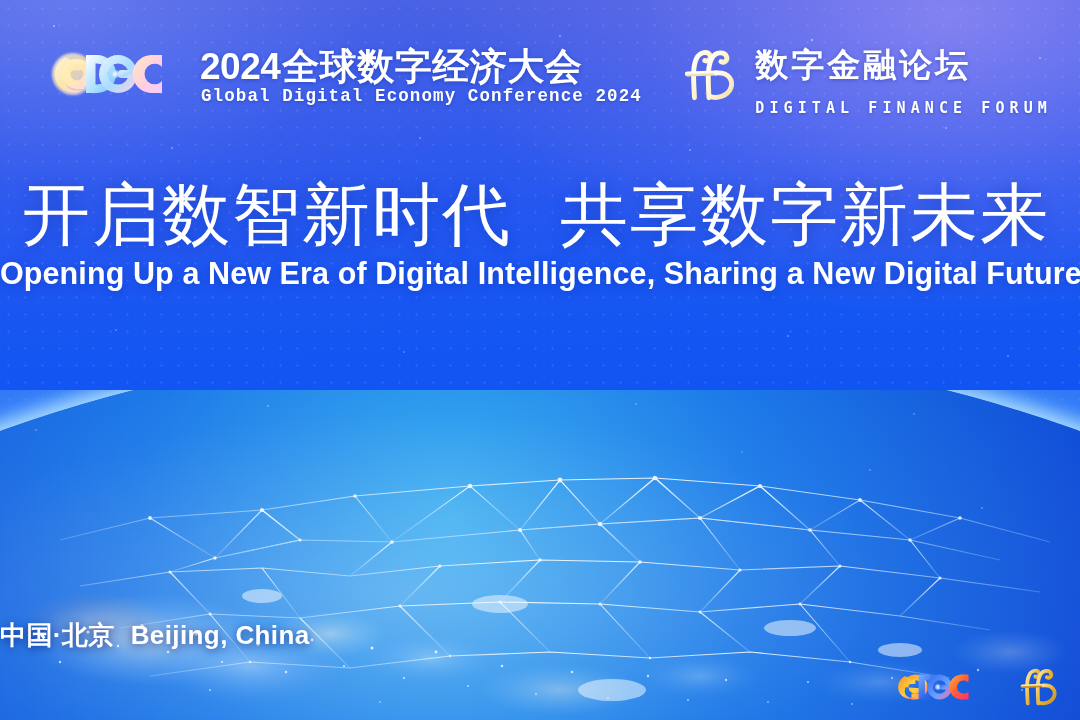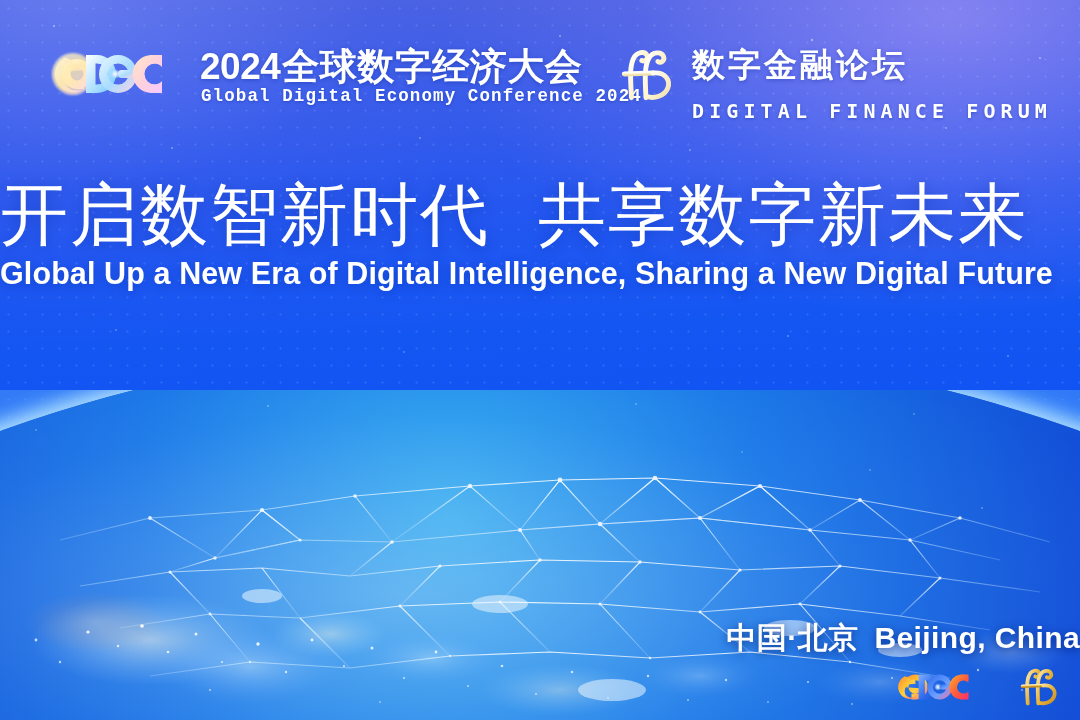--- a/index.html
+++ b/index.html
@@ -63,44 +63,44 @@
     text-shadow:0 1px 3px rgba(10,40,150,.4);
   }
   .dff{position:absolute;right:28px;top:46px;height:60px;display:flex;align-items:flex-start;gap:14px;}
   .dff-mono{width:62px;height:58px;flex:0 0 62px;}
   .dff-txt{display:flex;flex-direction:column;gap:20px;padding-top:2px;}
   .dff-ch{
     font-size:33px;font-weight:700;color:#fff;letter-spacing:3px;line-height:1;white-space:nowrap;
     text-shadow:0 1px 4px rgba(10,40,150,.4);
   }
   .dff-en{
-    font-size:20px;font-weight:700;color:#fff;letter-spacing:5.1px;line-height:1;white-space:nowrap;
+    font-size:15px;font-weight:700;color:#fff;letter-spacing:5.1px;line-height:1;white-space:nowrap;
     font-family:"DejaVu Sans Mono","Liberation Mono",monospace;
     text-shadow:0 1px 3px rgba(10,40,150,.4);
   }
   
-  #copy{position:absolute;left:0;right:8px;top:178px;}
+  #copy{position:absolute;left:0;right:8px;top:178px;text-align:center;}
   .headline{
     font-size:68px;font-weight:400;color:#ffffff;line-height:1.06;letter-spacing:2px;
     white-space:nowrap;text-shadow:0 2px 14px rgba(8,38,150,.40);
   }
   .headline .gap{display:inline-block;width:48px;}
   .subhead{
     margin-top:6px;font-size:30.5px;font-weight:600;color:#ffffff;letter-spacing:.1px;
     white-space:nowrap;text-shadow:0 2px 10px rgba(8,38,150,.38);
   }
   .dateline{
     margin-top:44px;font-size:25px;font-weight:600;color:#ffffff;letter-spacing:.3px;
     white-space:nowrap;text-shadow:0 2px 9px rgba(8,38,150,.42);
   }
   .dateline .sep{display:inline-block;width:18px;}
   
   #loc{
-    position:absolute;left:0;right:0;top:618px;text-align:right;
-    font-size:30px;font-weight:600;color:#ffffff;letter-spacing:.4px;white-space:nowrap;
+    position:absolute;left:0;right:0;top:618px;text-align:left;
+    font-size:26px;font-weight:600;color:#ffffff;letter-spacing:.4px;white-space:nowrap;
     text-shadow:0 2px 9px rgba(4,25,110,.65);
   }
   #loc .sep{display:inline-block;width:16px;}
   
   #foot{position:absolute;right:18px;bottom:12px;display:flex;align-items:center;gap:26px;}
   .gdec-logo-foot{width:108px;height:40px;}
   .ff-foot{width:46px;height:42px;}
 </style>
 </head>
 <body>
@@ -365,21 +365,21 @@
         <div class="dff-ch">数字金融论坛</div>
         <div class="dff-en">DIGITAL FINANCE FORUM</div>
       </div>
     </div>
   </div>
 
   <div id="copy">
     <div class="headline">
       <span>开启数智新时代</span><span class="gap"></span><span>共享数字新未来</span>
     </div>
-    <div class="subhead">Global Up a New Era of Digital Intelligence, Sharing a New Digital Future</div>
+    <div class="subhead">Opening Up a New Era of Digital Intelligence, Sharing a New Digital Future</div>
   </div>
 
   <div id="loc">
     <span>中国·北京</span><span class="sep"></span><span>Beijing, China</span>
   </div>
 
   <div id="foot">
     <svg class="gdec-logo-foot" viewBox="0 0 330 116">
       <defs>
         <linearGradient id="fG" x1="0" y1="0" x2="1" y2="1">

